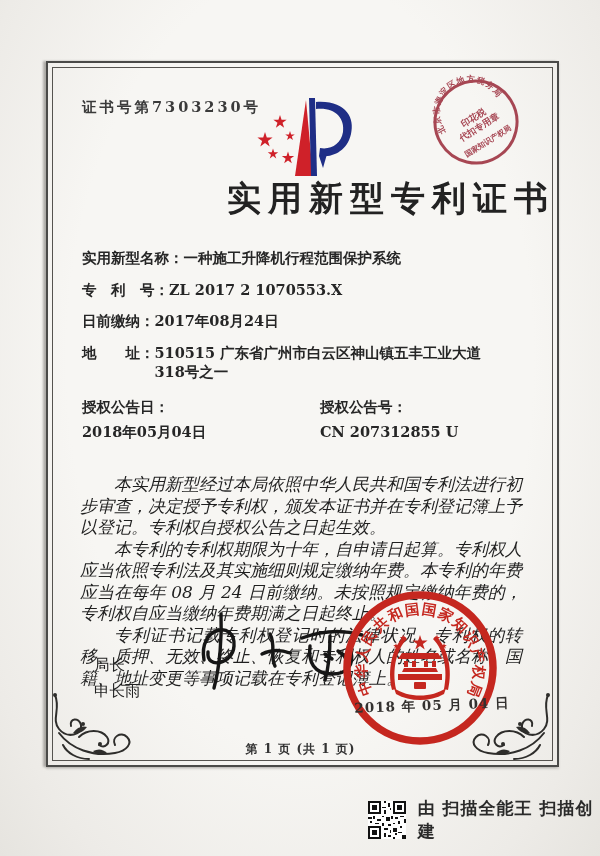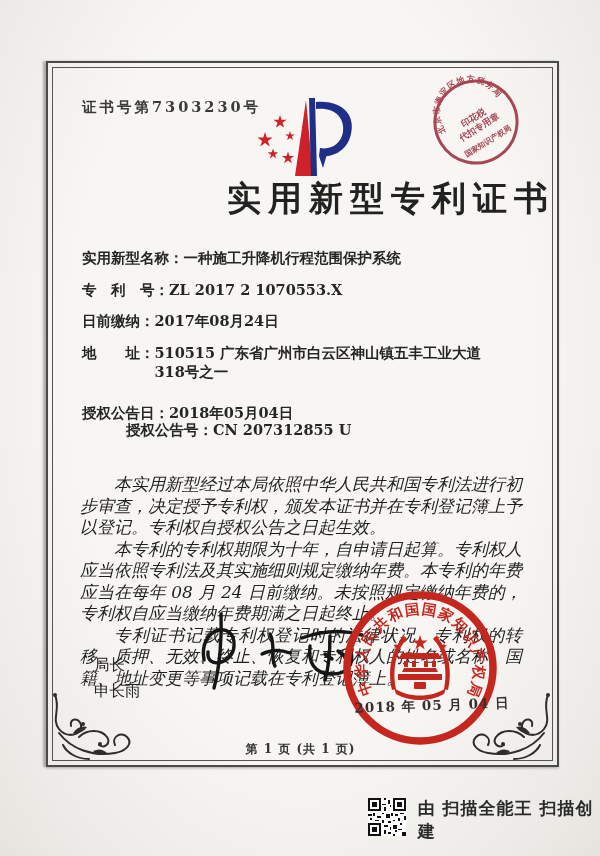--- a/index.html
+++ b/index.html
@@ -27,21 +27,21 @@
     font-family:"DejaVu Serif", serif;
   }
   .fields{
     position:absolute;left:82px;top:248px;width:445px;
     display:flex;flex-direction:column;gap:12.5px;
     font-family:"DejaVu Serif", serif;font-size:14.5px;font-weight:600;color:#262626;
   }
   .field-row{display:flex;align-items:flex-start;line-height:19px;}
   .field-label{white-space:pre;flex:0 0 auto;}
   .field-value{display:inline-block;max-width:348px;}
-  .grant-row{display:flex;line-height:17px;margin-top:11px;flex-direction:column;}
+  .grant-row{display:flex;line-height:25px;margin-top:1px;}
   .grant-pair2{margin-left:44px;}
   .paragraphs{
     position:absolute;left:80px;top:474px;width:442px;
     font-family:"DejaVu Serif", serif;font-style:italic;
     font-size:17px;line-height:21.5px;color:#1f1f1f;font-weight:500;
   }
   .paragraphs p{margin:0;text-indent:2em;text-align:justify;}
   .director{
     position:absolute;left:94px;top:652px;
     font-family:"DejaVu Serif", serif;font-size:15.5px;font-weight:400;color:#222;
@@ -56,21 +56,21 @@
   }
   .page-footer{
     position:absolute;left:46px;top:741px;width:509px;text-align:center;
     font-size:12px;font-weight:700;color:#333;letter-spacing:1px;
     font-family:"DejaVu Serif", serif;
   }
   .flourish{position:absolute;}
   .flourish.left{left:49px;top:693px;}
   .flourish.right{left:462px;top:693px;transform:scaleX(-1);}
   .scan-strip{
-    position:absolute;left:368px;top:797px;display:flex;gap:12px;
+    position:absolute;left:368px;top:797px;display:flex;align-items:center;gap:12px;
   }
   .scan-note{font-size:17px;font-weight:600;color:#2a2a2a;letter-spacing:1px;}
   .stamp-text{font-family:"DejaVu Sans", sans-serif;}
 </style>
 </head>
 <body>
 
 <div class="frame-outer">
   <div class="frame-inner"></div>
 </div>

